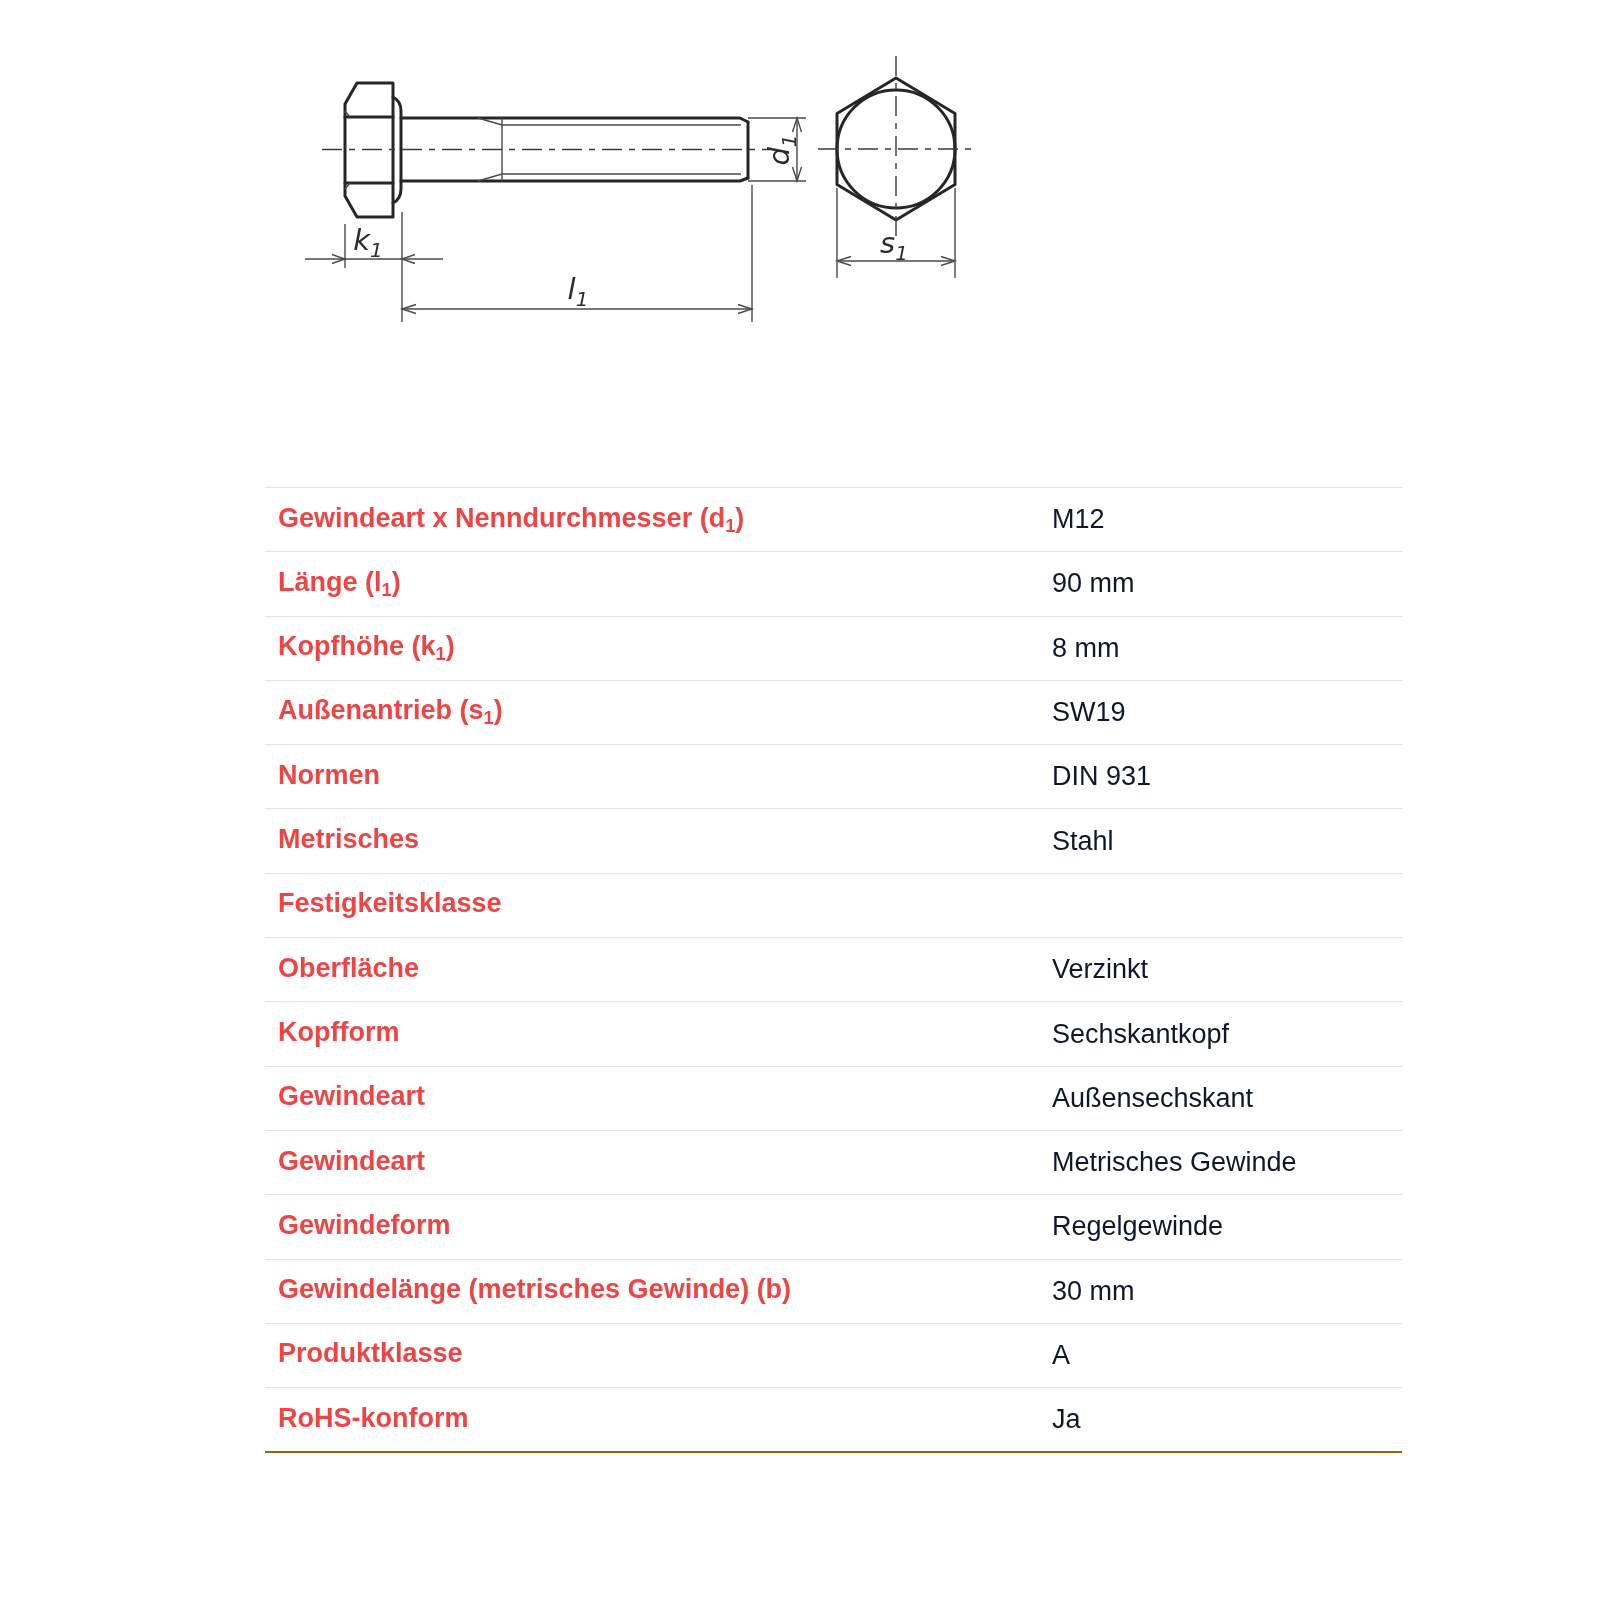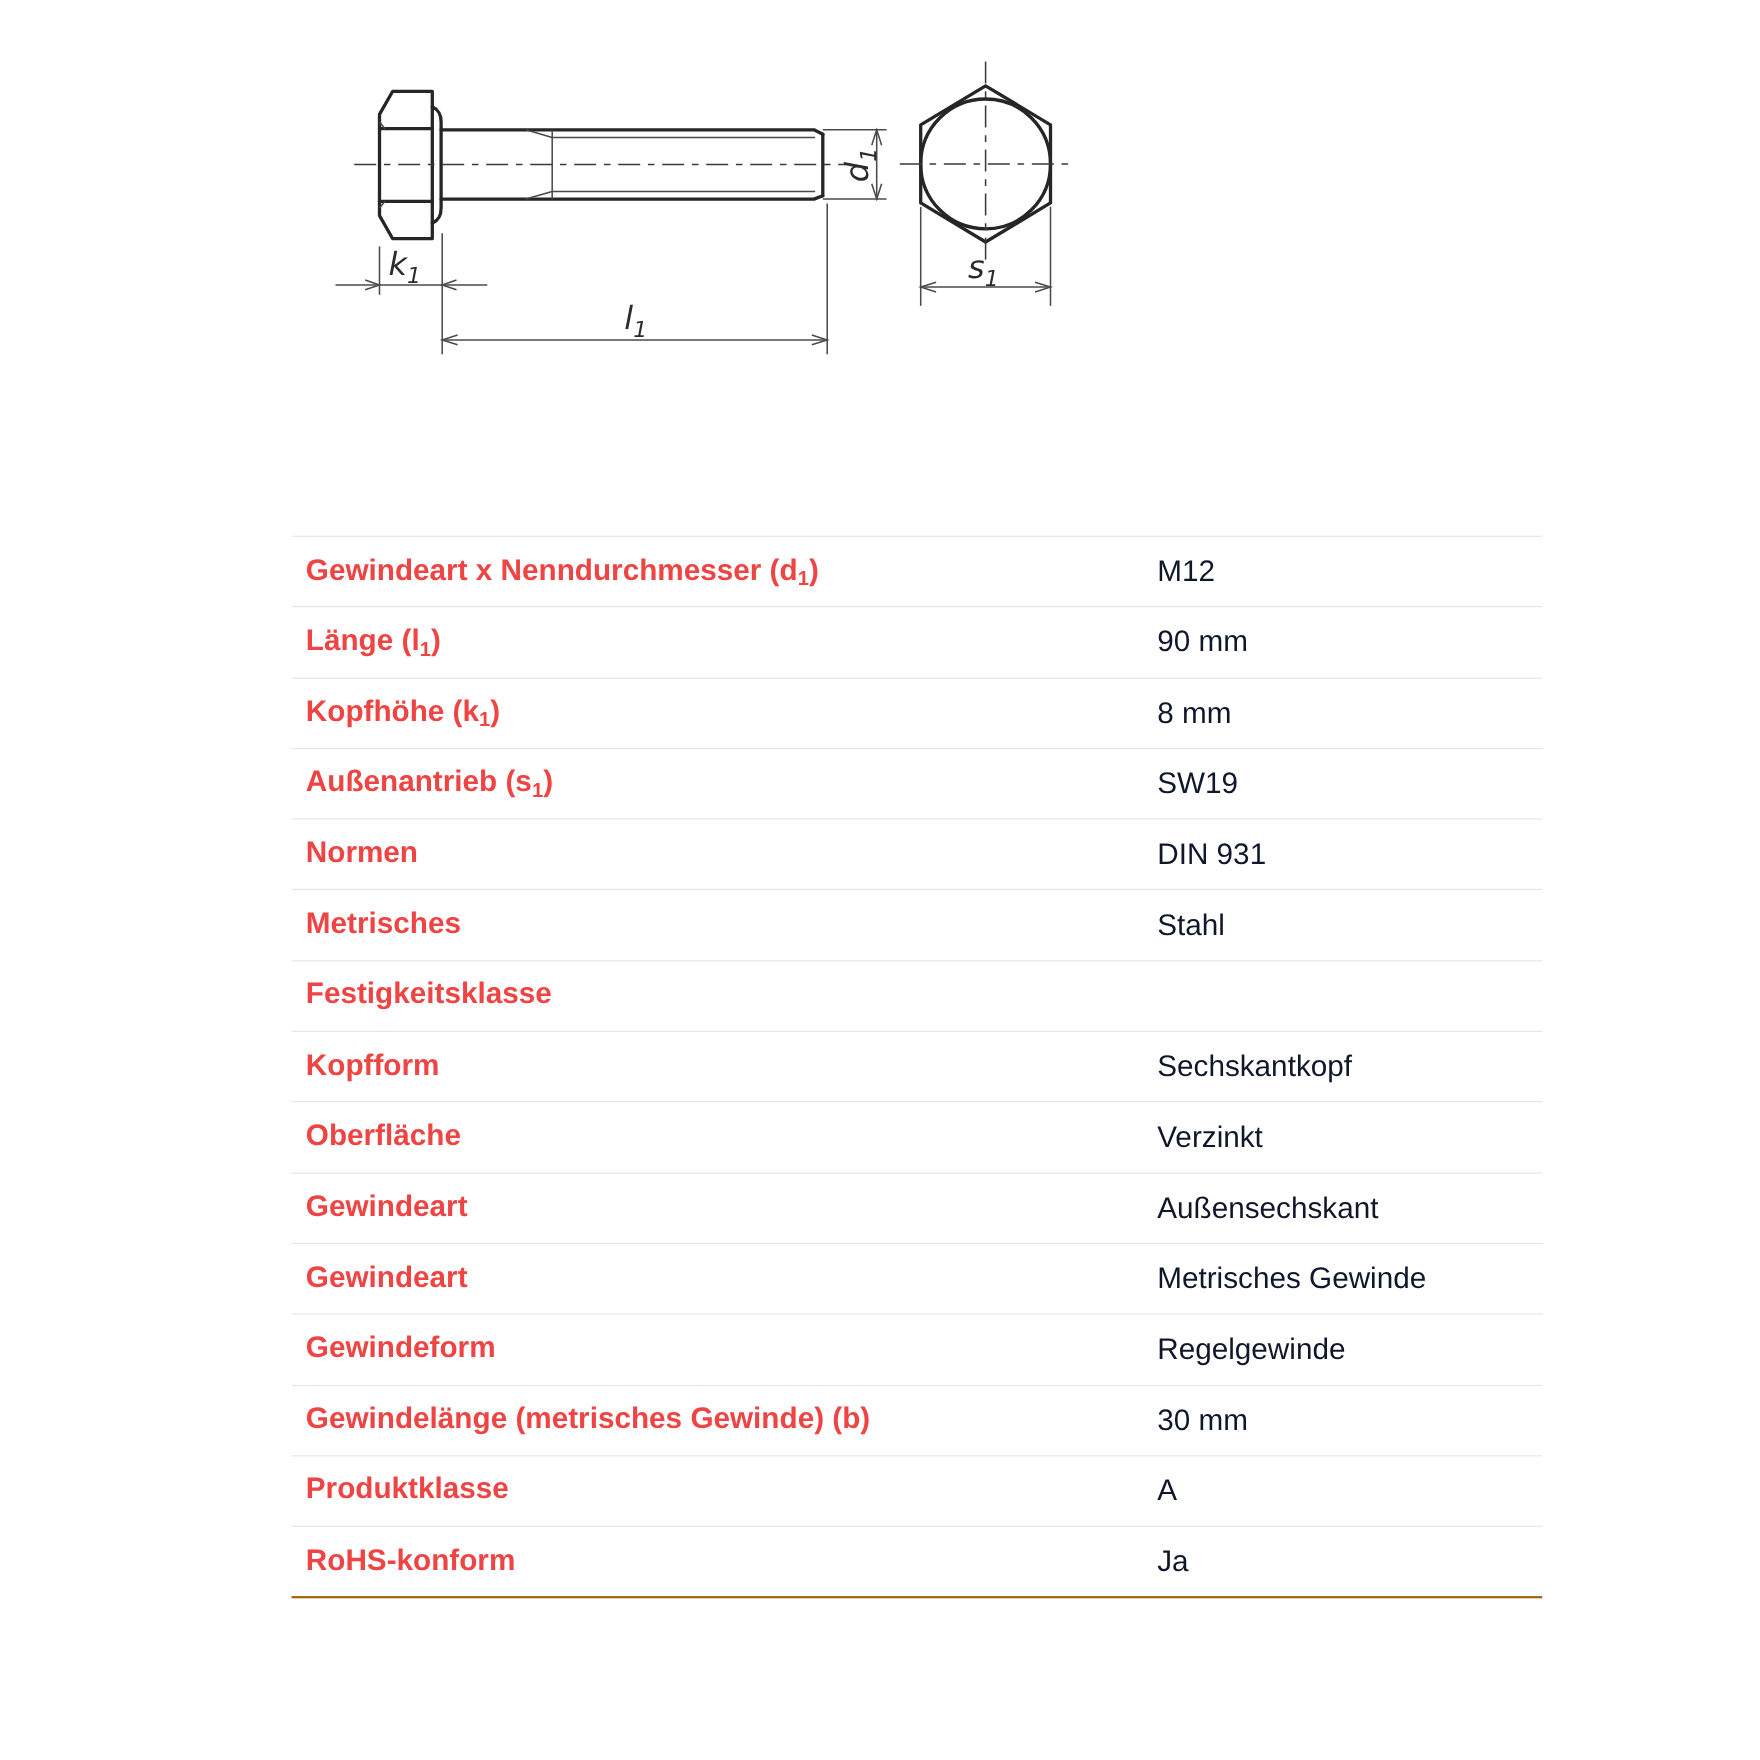--- a/index.html
+++ b/index.html
@@ -118,26 +118,26 @@
       <span class="spec-value">DIN 931</span>
     </div>
     <div class="spec-row">
       <span class="spec-label"><span>Metrisches</span><span class="sub"></span><span></span></span>
       <span class="spec-value">Stahl</span>
     </div>
     <div class="spec-row">
       <span class="spec-label"><span>Festigkeitsklasse</span><span class="sub"></span><span></span></span>
     </div>
     <div class="spec-row">
+      <span class="spec-label"><span>Oberfläche</span><span class="sub"></span><span></span></span>
+      <span class="spec-value">Verzinkt</span>
+    </div>
+    <div class="spec-row">
       <span class="spec-label"><span>Kopfform</span><span class="sub"></span><span></span></span>
       <span class="spec-value">Sechskantkopf</span>
-    </div>
-    <div class="spec-row">
-      <span class="spec-label"><span>Oberfläche</span><span class="sub"></span><span></span></span>
-      <span class="spec-value">Verzinkt</span>
     </div>
     <div class="spec-row">
       <span class="spec-label"><span>Gewindeart</span><span class="sub"></span><span></span></span>
       <span class="spec-value">Außensechskant</span>
     </div>
     <div class="spec-row">
       <span class="spec-label"><span>Gewindeart</span><span class="sub"></span><span></span></span>
       <span class="spec-value">Metrisches Gewinde</span>
     </div>
     <div class="spec-row">

